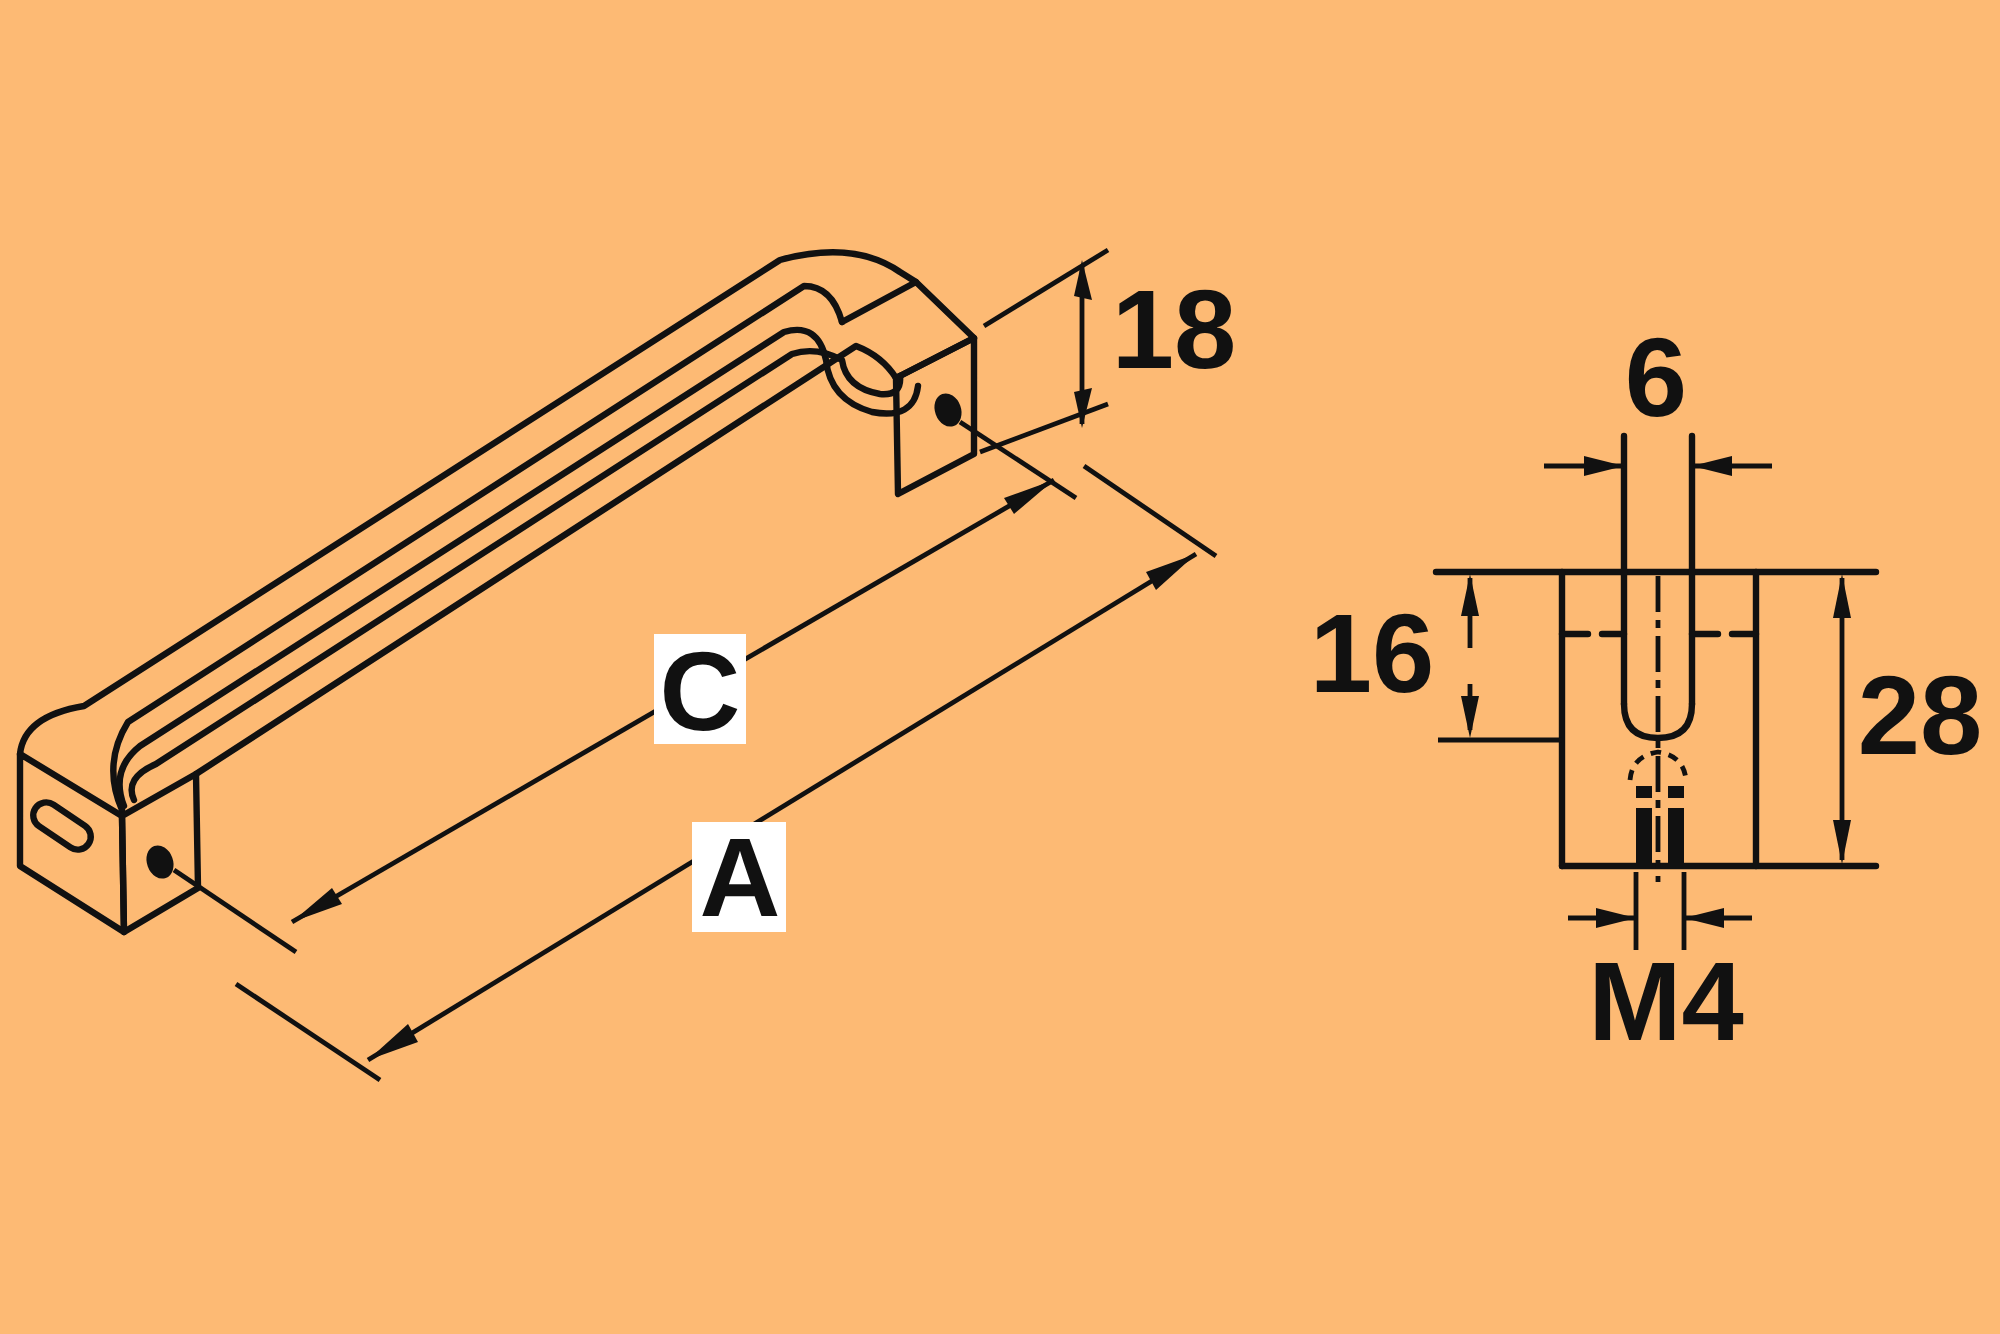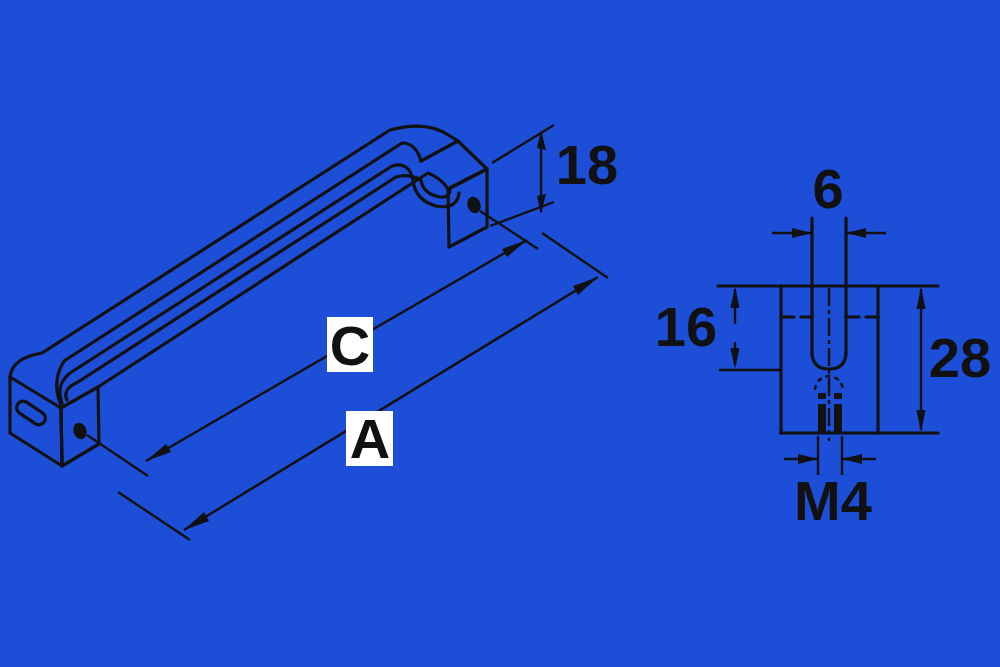--- a/index.html
+++ b/index.html
@@ -4,21 +4,21 @@
 <style>
   html, body {
     margin: 0;
     padding: 0;
     background: #ffffff;
   }
   .canvas {
     position: relative;
     width: 1000px;
     height: 667px;
-    background: #1d4ed8;
+    background: #fdba74;
     overflow: hidden;
     font-family: "Liberation Sans", sans-serif;
   }
   svg { display: block; }
   .obj {           
     fill: none;
     stroke: #111111;
     stroke-width: 3.2;
     stroke-linecap: round;
     stroke-linejoin: round;

